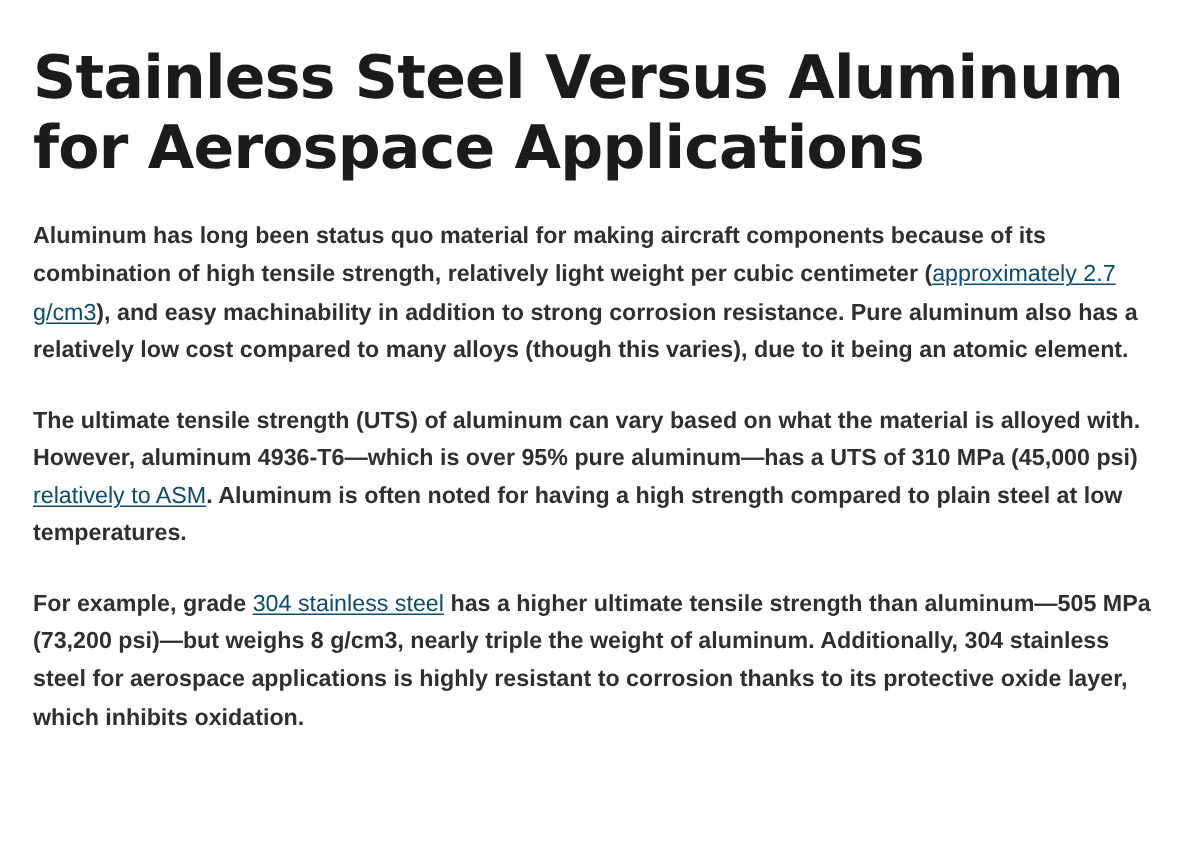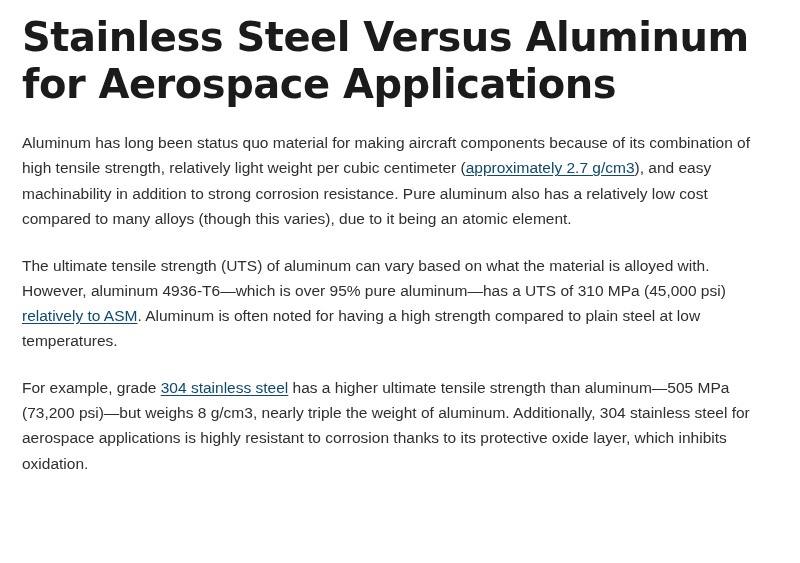--- a/index.html
+++ b/index.html
@@ -18,37 +18,38 @@
     padding: 14px 22px 0 22px;
     box-sizing: border-box;
     width: 800px;
   }
   h1.article-title {
     font-size: 40px;
     line-height: 1.18;
     font-weight: bold;
     letter-spacing: -0.5px;
     color: #1b1b1b;
-    margin: 0 0 22px 0;
+    margin: 15px 0 22px 0;
     font-family: "DejaVu Sans", sans-serif;
   }
   p.para {
     font-size: 15.5px;
     line-height: 1.62;
     margin: 0 0 22px 0;
     color: #2f2f2f;
     font-family: "Liberation Sans", sans-serif;
   }
   a.inline-link {
     color: #0c4a6e;
     text-decoration: underline;
     text-underline-offset: 2px;
   }
   .seg {
     white-space: pre-wrap;
+    font-weight: bold;
   }
 </style>
 </head>
 <body>
 
 <div class="page">
   <h1 class="article-title">Stainless Steel Versus Aluminum for Aerospace Applications</h1>
   <div>
     <p class="para">
       <span class="seg">Aluminum has long been status quo material for making aircraft components because of its combination of high tensile strength, relatively light weight per cubic centimeter (</span><a class="inline-link" href="#">approximately 2.7 g/cm3</a><span class="seg">), and easy machinability in addition to strong corrosion resistance. Pure aluminum also has a relatively low cost compared to many alloys (though this varies), due to it being an atomic element.</span>

